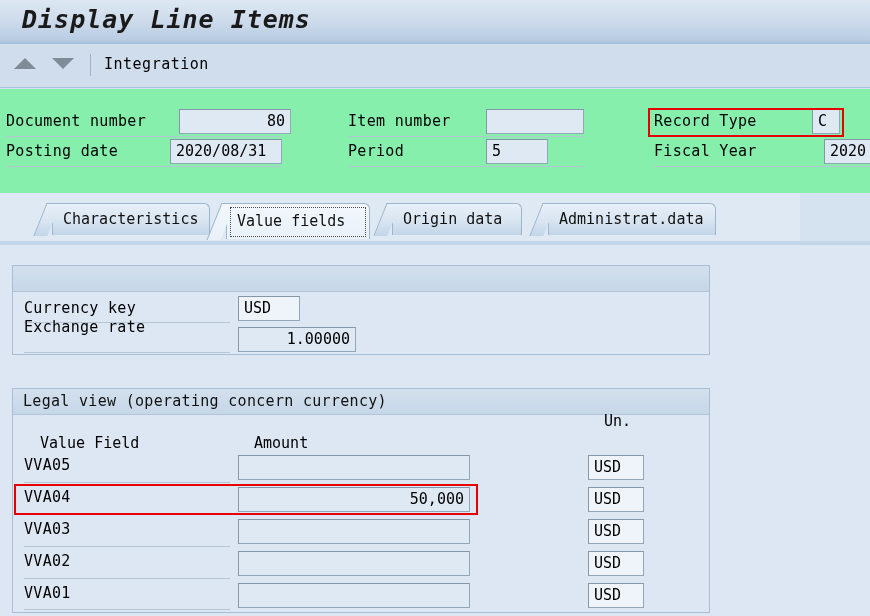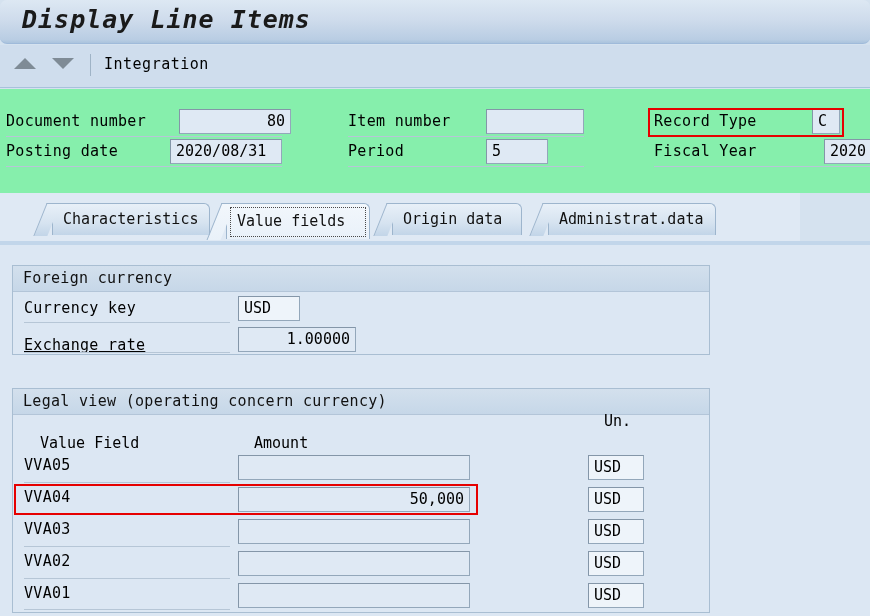--- a/index.html
+++ b/index.html
@@ -12,21 +12,20 @@
     color:#000;
     overflow:hidden;
     position:relative;
   }
 
   
   .titlebar{
     position:absolute; left:0; top:0; width:870px; height:44px;
     background:linear-gradient(to bottom,#dde8f3 0%,#cfdcec 45%,#b9cde3 92%,#aac3dd 100%);
     border-bottom:1px solid #9fbada;
-    border-radius:7px;
   }
   .titlebar .title{
     position:absolute; left:22px; top:5px;
     font-family:"DejaVu Sans Mono", monospace;
     font-size:25px; font-weight:bold; font-style:italic;
     letter-spacing:1px;
     color:#1a1a1a;
     white-space:nowrap;
   }
 
@@ -184,28 +183,27 @@
   <div class="tab" style="left:548px; width:168px;">
     <div class="slant"></div>
     <span class="lbl">Administrat.data</span>
   </div>
 </div>
 
 <div class="panelbg" style="left:0; top:245px; width:870px; height:371px;"></div>
 
 <div class="gbox" style="left:12px; top:265px; width:698px; height:90px;">
   <div class="ghead"></div>
-  <div class="gtitle">Foreign currency</div>
 </div>
 
 <div class="flabel" style="left:24px; top:299px;">Currency key</div>
 <div class="inp white" style="left:238px; top:296px; width:62px;">USD</div>
 <div class="uline" style="left:24px; top:322px; width:206px;"></div>
 
-<div class="flabel" style="left:24px; top:336px;text-decoration:underline;">Exchange rate</div>
+<div class="flabel" style="left:24px; top:318px;">Exchange rate</div>
 <div class="inp r" style="left:238px; top:327px; width:118px;">1.00000</div>
 <div class="uline" style="left:24px; top:352px; width:206px;"></div>
 
 <div class="gbox" style="left:12px; top:388px; width:698px; height:225px;">
   <div class="ghead"></div>
   <div class="gtitle">Legal view (operating concern currency)</div>
 </div>
 
 <div class="colhead" style="left:24px; top:434px;">Value Field</div>
 <div class="colhead" style="left:238px; top:434px;">Amount</div>

